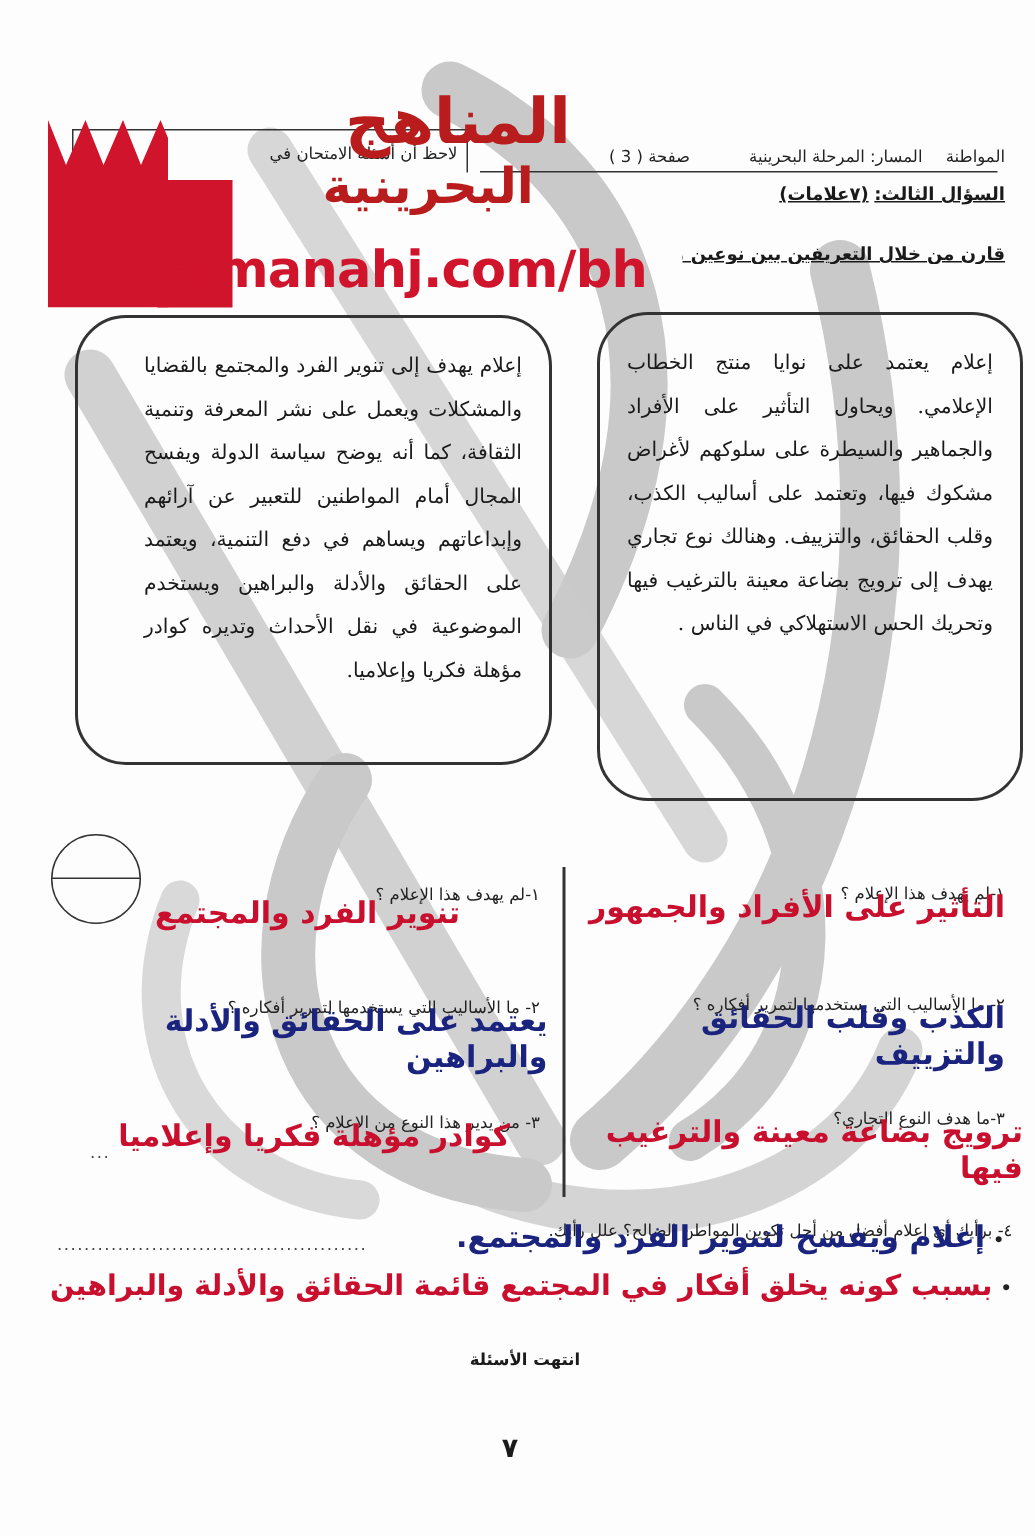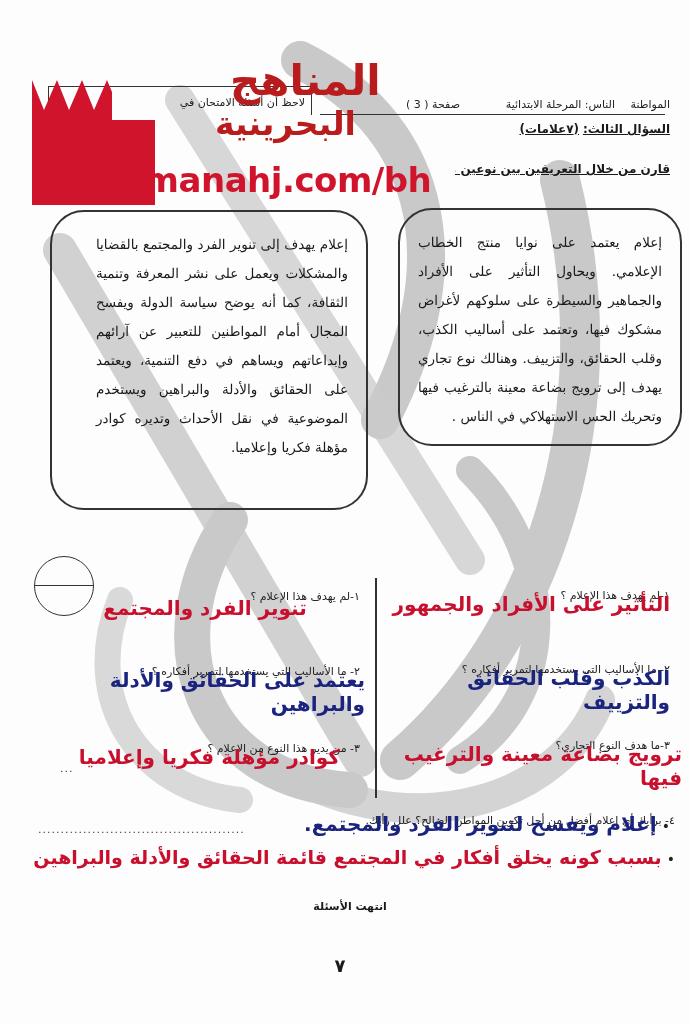--- a/index.html
+++ b/index.html
@@ -35,41 +35,41 @@
     <path d="M230 520 C 150 640, 200 780, 350 790" stroke-width="36"></path>
     <path d="M470 470 C 560 560, 560 700, 460 760" stroke-width="28"></path>
     <path d="M300 780 C 420 840, 560 800, 600 700" stroke-width="30" opacity="0.8"></path>
     <path d="M120 600 C 80 700, 140 790, 240 800" stroke-width="26" opacity="0.7"></path>
   </g>
 </svg>
 
 <div class="hdr-box"></div>
 <div class="abs rtl hdr-text" style="left:150px;top:96px;width:155px;">لاحظ أن أسئلة الامتحان في</div>
 <div class="abs rtl hdr-text" style="left:400px;top:98px;width:60px;">صفحة ( 3 )</div>
-<div class="abs rtl hdr-text" style="left:475px;top:98px;width:140px;">الناس: المرحلة الابتدائية</div>
+<div class="abs rtl hdr-text" style="left:475px;top:98px;width:140px;">المسار: المرحلة البحرينية</div>
 <div class="abs rtl hdr-text" style="left:620px;top:98px;width:50px;">المواطنة</div>
 <div class="hdr-line"></div>
 
 <div>
   <svg class="logo" width="80" height="125" viewBox="0 0 80 125">
     <path d="M0 0 L12 30 L25 0 L37 30 L50 0 L62 30 L75 0 L80 12 L80 125 L0 125 Z" fill="#d0142c"></path>
   </svg>
   <div class="abs" style="left:105px;top:120px;width:50px;height:85px;background:#d0142c;"></div>
   <div class="logo-ar" style="left:230px;top:56px;font-size:42px;">المناهج</div>
   <div class="logo-ar" style="left:215px;top:104px;font-size:33px;">البحرينية</div>
   <div class="logo-url">almanahj.com/bh</div>
 </div>
 
 <div class="abs rtl" style="left:500px;top:122px;width:170px;font-size:12px;">
   <span class="underlined">السؤال الثالث:</span>
   <span class="underlined">(٧علامات)</span>
 </div>
 <div class="abs rtl underlined" style="left:455px;top:162px;width:215px;font-size:12px;white-space:nowrap;overflow:hidden;">قارن من خلال التعريفين بين نوعين من الإعلام:</div>
 
-<div class="box" style="left:398px;top:208px;width:284px;height:238px;">إعلام يعتمد على نوايا منتج الخطاب الإعلامي. ويحاول التأثير على الأفراد والجماهير والسيطرة على سلوكهم لأغراض مشكوك فيها، وتعتمد على أساليب الكذب، وقلب الحقائق، والتزييف. وهنالك نوع تجاري يهدف إلى ترويج بضاعة معينة بالترغيب فيها وتحريك الحس الاستهلاكي في الناس .</div>
+<div class="box" style="left:398px;top:208px;width:284px;height:326px;">إعلام يعتمد على نوايا منتج الخطاب الإعلامي. ويحاول التأثير على الأفراد والجماهير والسيطرة على سلوكهم لأغراض مشكوك فيها، وتعتمد على أساليب الكذب، وقلب الحقائق، والتزييف. وهنالك نوع تجاري يهدف إلى ترويج بضاعة معينة بالترغيب فيها وتحريك الحس الاستهلاكي في الناس .</div>
 <div class="box" style="left:50px;top:210px;width:318px;height:300px;padding-left:44px;">إعلام يهدف إلى تنوير الفرد والمجتمع بالقضايا والمشكلات ويعمل على نشر المعرفة وتنمية الثقافة، كما أنه يوضح سياسة الدولة ويفسح المجال أمام المواطنين للتعبير عن آرائهم وإبداعاتهم ويساهم في دفع التنمية، ويعتمد على الحقائق والأدلة والبراهين ويستخدم الموضوعية في نقل الأحداث وتديره كوادر مؤهلة فكريا وإعلاميا.</div>
 
 <div class="circle"></div>
 <div class="circle-line"></div>
 
 <div class="divider-v"></div>
 
 <div class="abs rtl q" style="left:400px;top:572px;width:270px;">١-لم يهدف هذا الإعلام ؟</div>
 <div class="abs rtl ans-red" style="left:385px;top:592px;width:285px;">التأثير على الأفراد والجمهور</div>
 <div class="abs rtl q" style="left:400px;top:646px;width:270px;">٢- ما الأساليب التي يستخدمها لتمرير أفكاره ؟</div>

